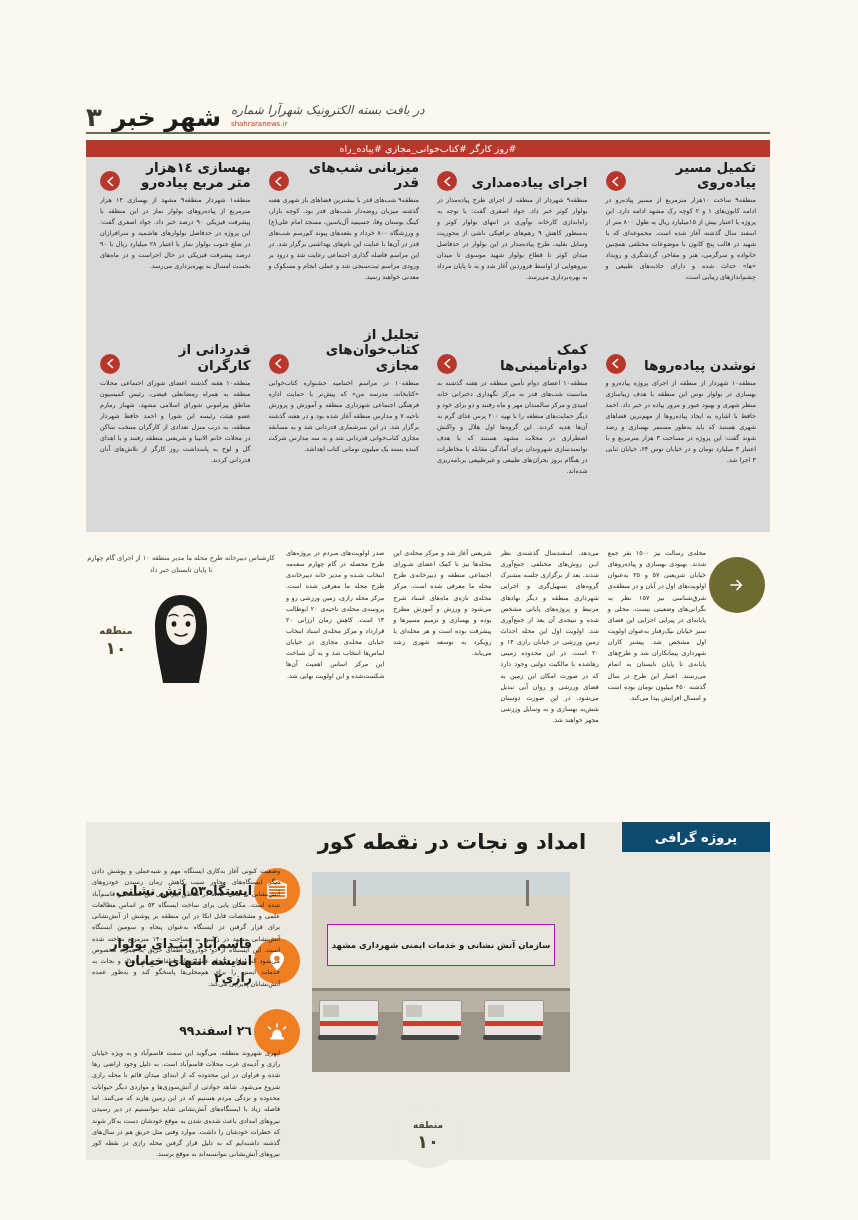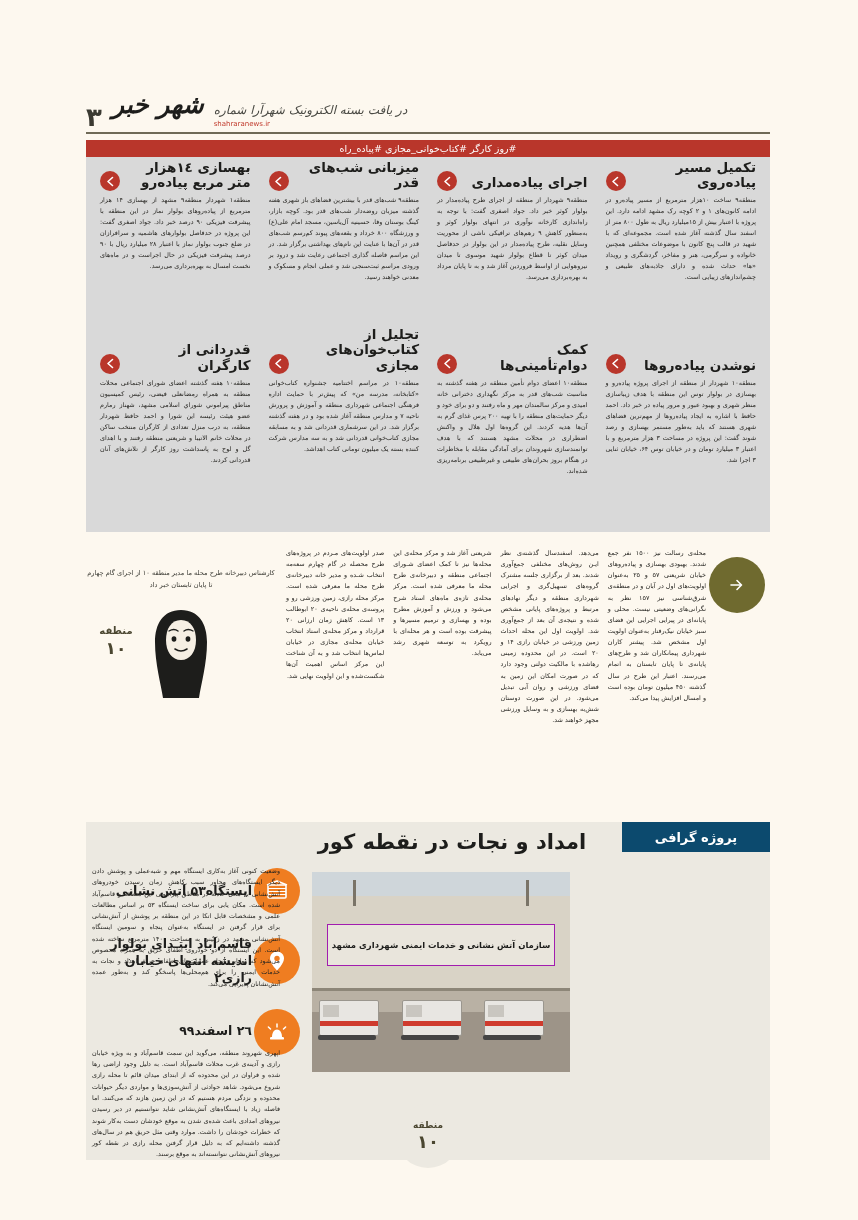--- a/index.html
+++ b/index.html
@@ -21,21 +21,21 @@
     display:flex;align-items:flex-end;justify-content:flex-start;flex-direction:row-reverse;
     gap:10px;
     border-bottom:2px solid #6f6a57;
   }
   .mast-num{
     font-size:26px;font-weight:bold;color:#3b3a32;line-height:1;
     padding-bottom:2px;
   }
   .mast-title{
     font-size:25px;font-weight:bold;color:#1d1d1b;line-height:1;
-    padding-bottom:15px;letter-spacing:-1px;font-style:italic;
+    padding-bottom:2px;letter-spacing:-1px;
   }
   .mast-sub{
     display:flex;flex-direction:column;align-items:flex-end;justify-content:flex-end;
     padding-bottom:3px;
   }
   .mast-sub .l1{font-size:12px;color:#4a4a44;line-height:1.5;font-style:italic;}
   .mast-sub .l2{font-size:7px;color:#c0392b;line-height:1.5;font-weight:normal;}
 
   
   .hashbar{
@@ -103,21 +103,21 @@
     display:flex;flex-direction:row;gap:9px;
   }
   .mid-col{
     flex:1;font-size:6.4px;line-height:1.74;color:#262521;text-align:justify;
   }
   .mid-right{
     position:absolute;left:0;top:0;width:190px;height:240px;
     text-align:center;
   }
   .kicker{
-    font-size:6.6px;line-height:1.8;color:#3a3a33;text-align:center;margin-top:20px;
+    font-size:6.6px;line-height:1.8;color:#3a3a33;text-align:center;margin-top:5px;
   }
   .mid-title{
     font-size:20px;font-weight:bold;color:#1d1d1b;line-height:1.3;margin-top:8px;
     text-align:center;
   }
   .portrait{
     margin:10px auto 0;width:96px;height:106px;position:relative;
   }
   
   .infoblock{

